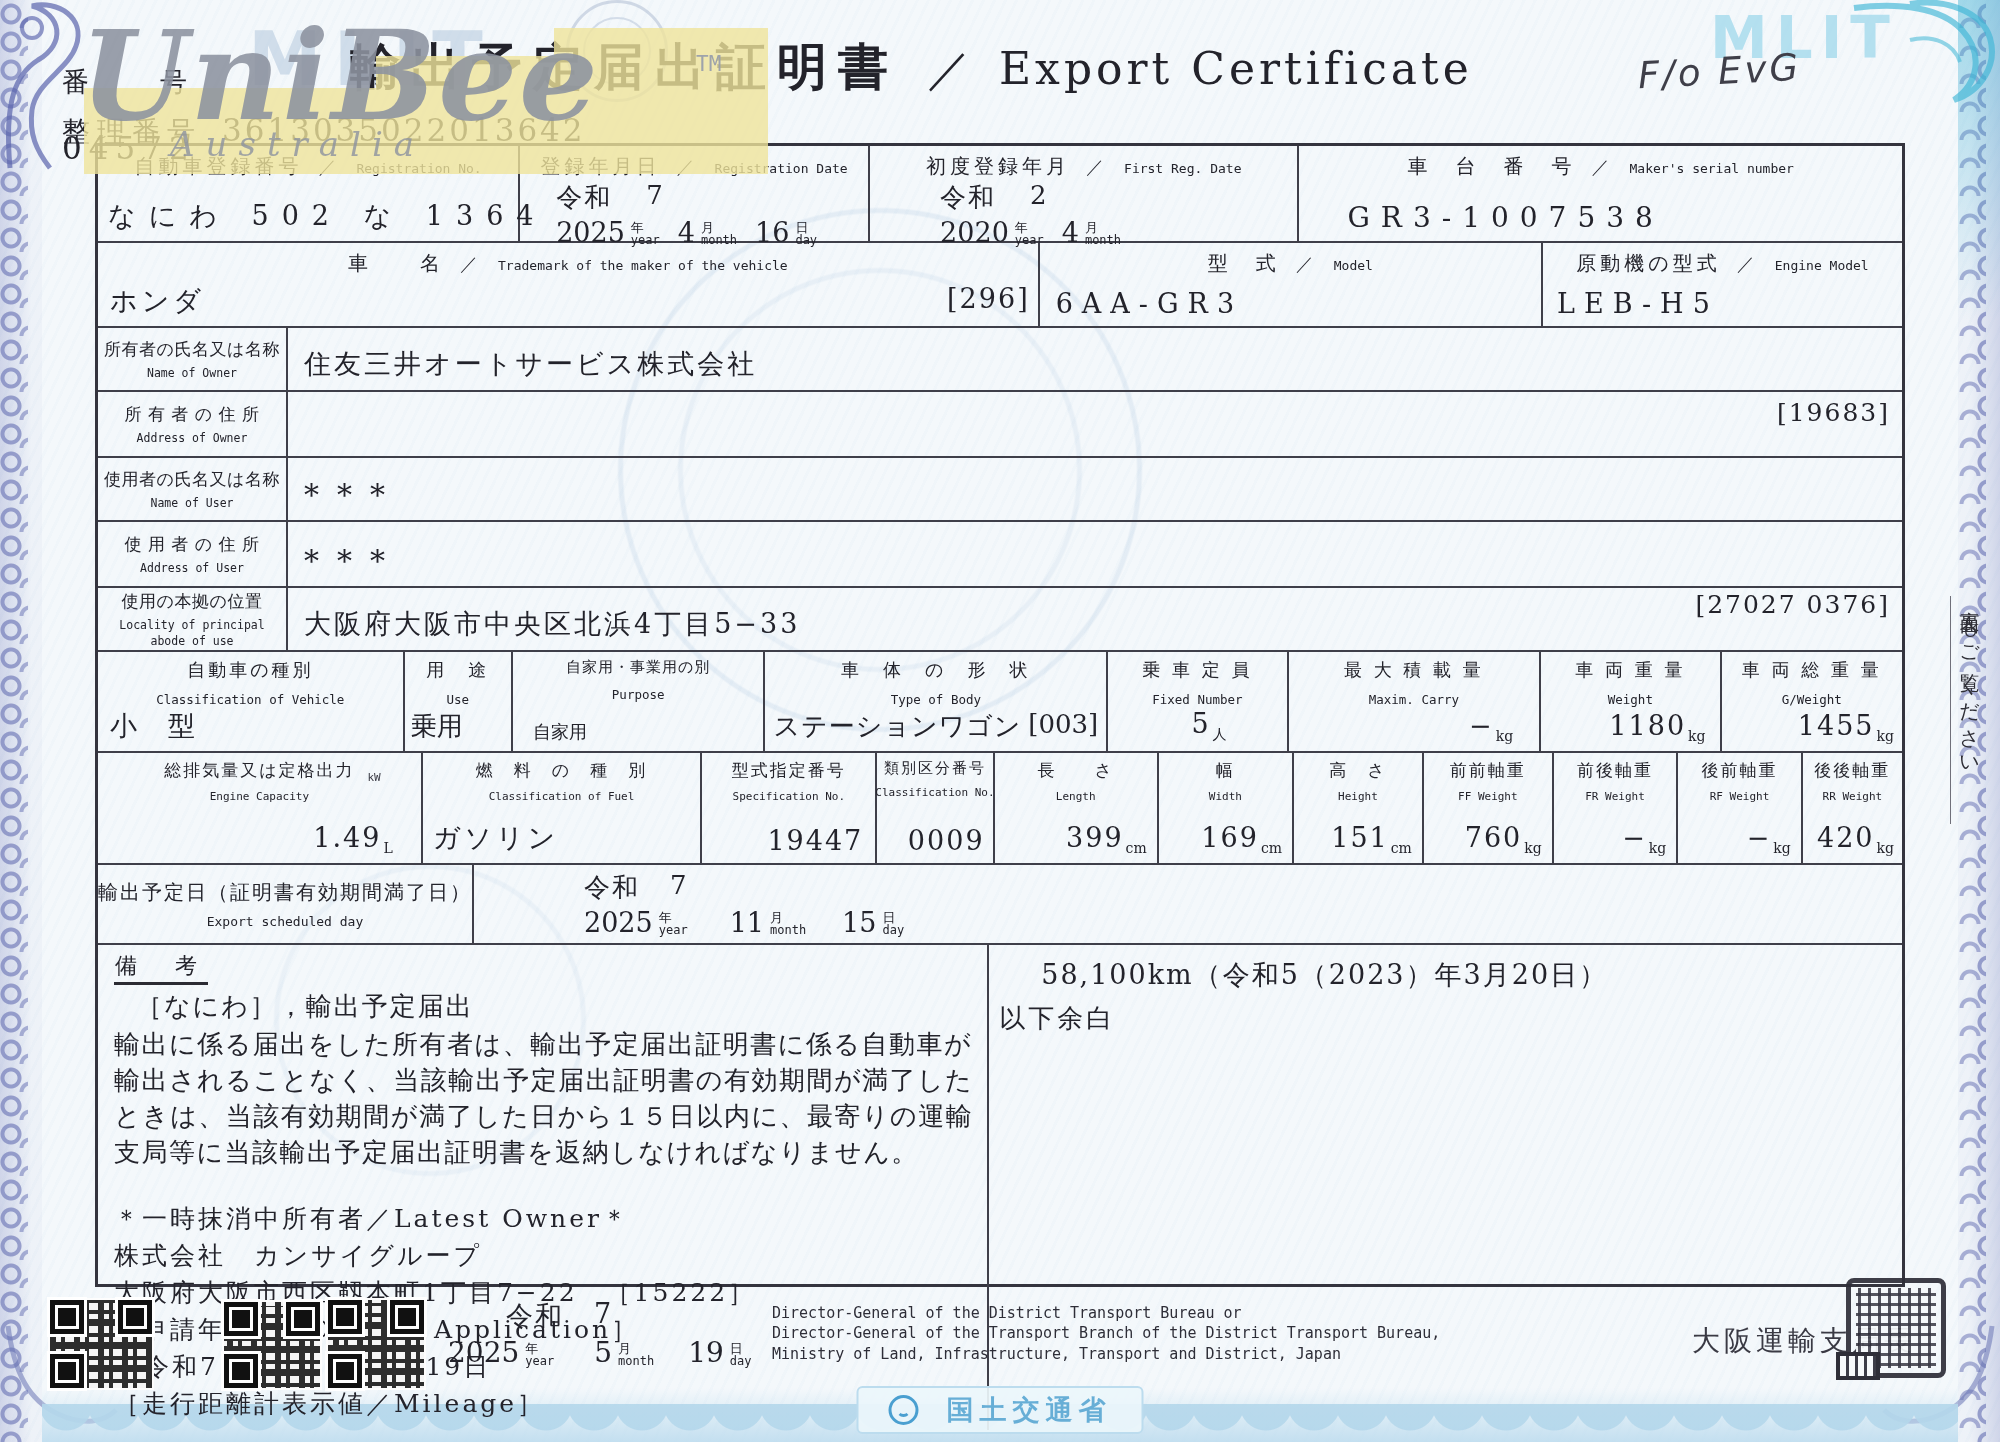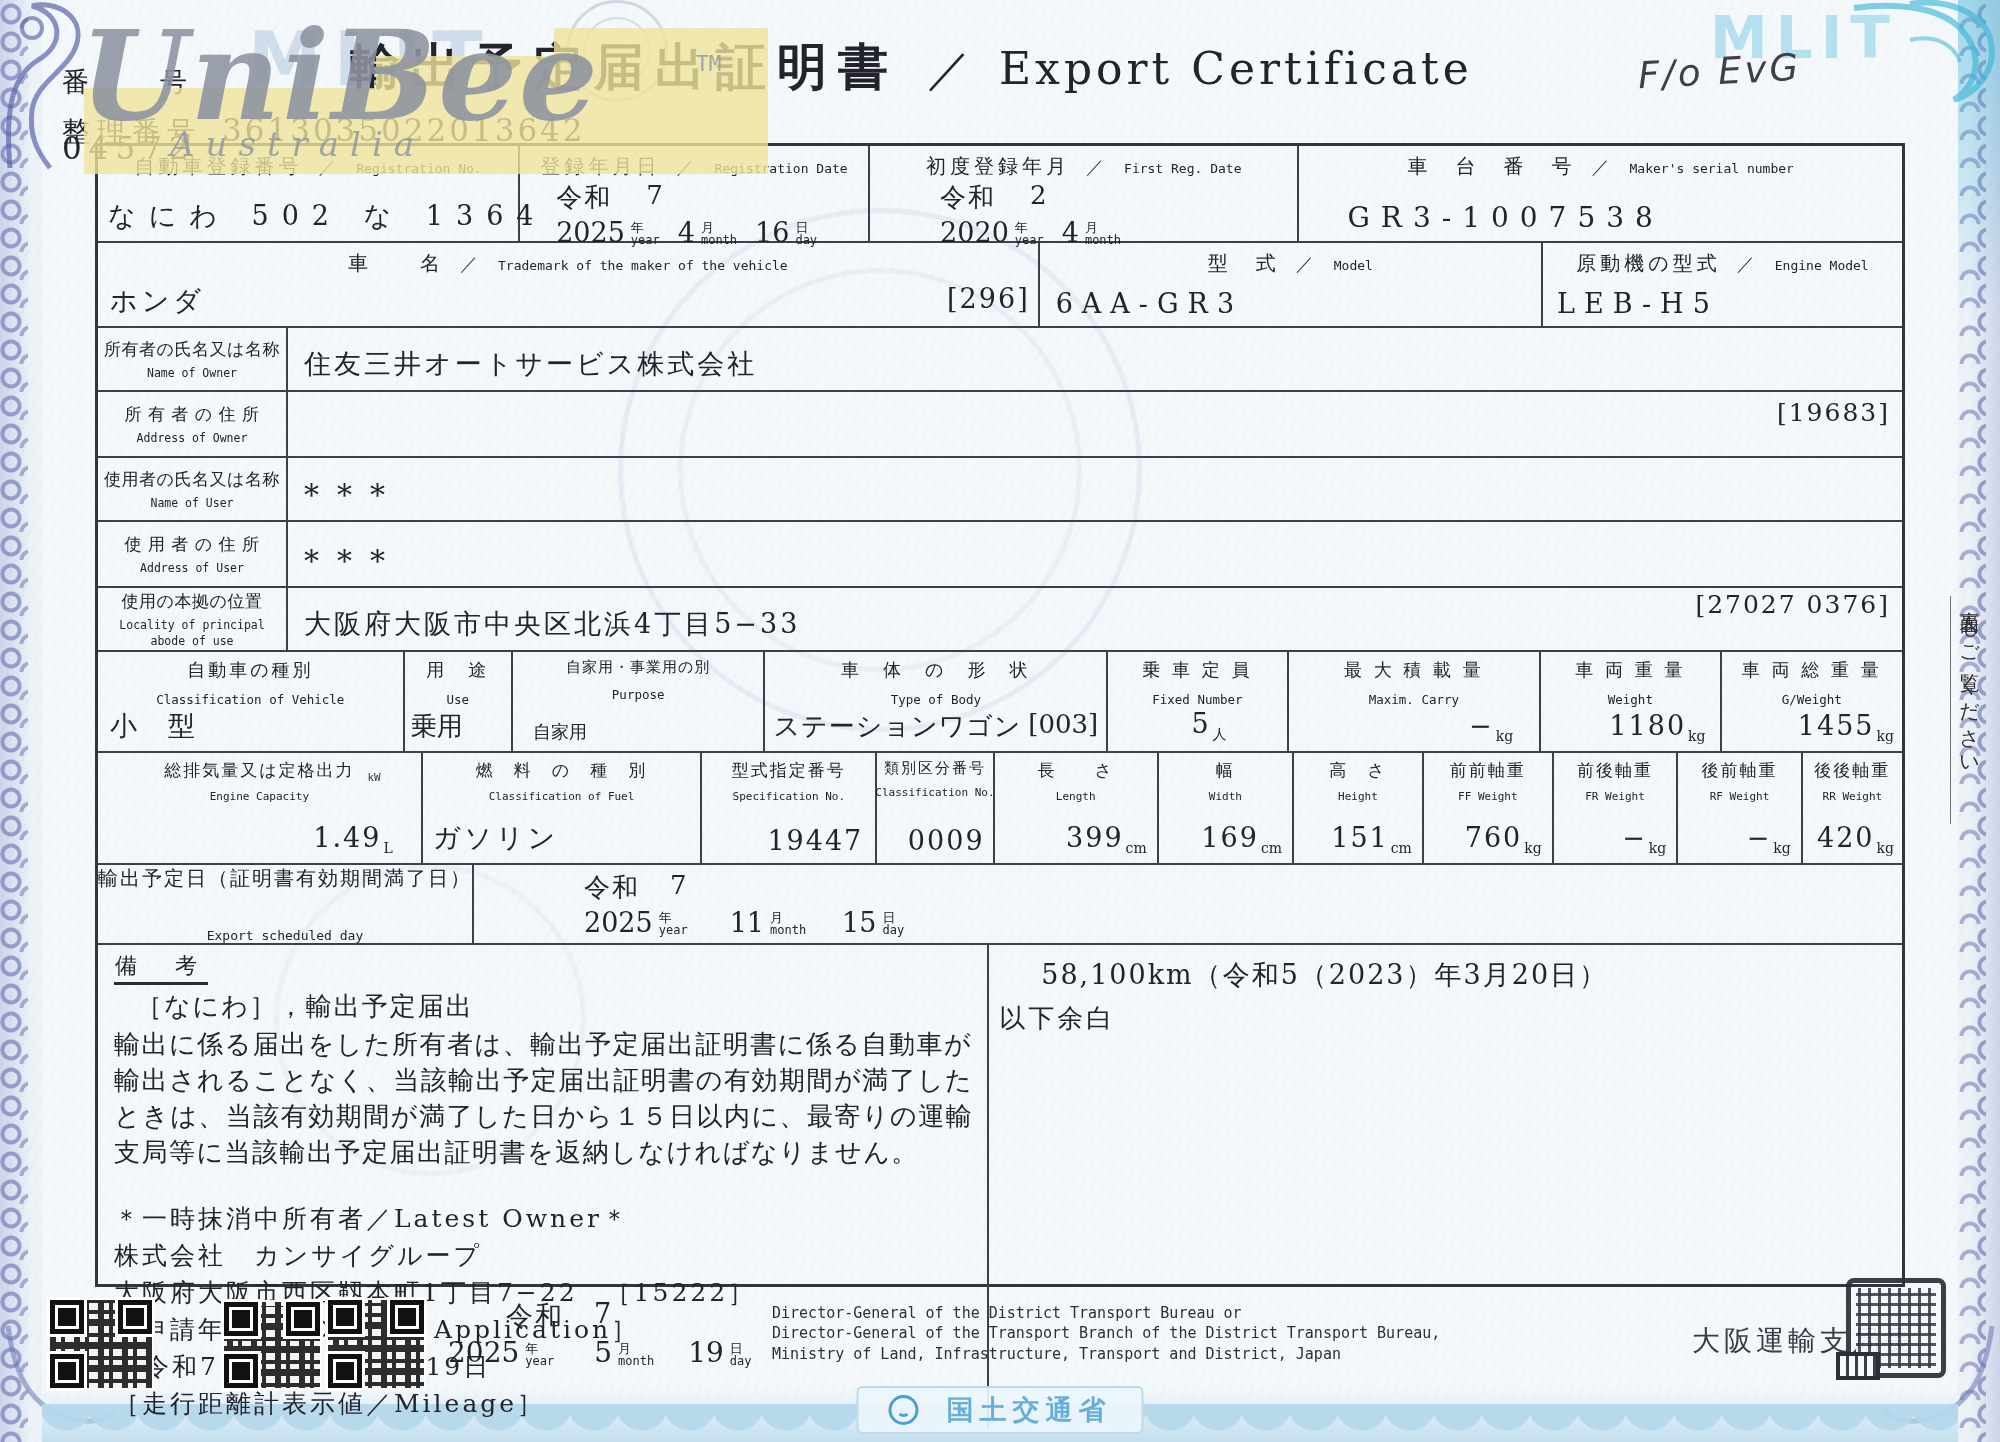--- a/index.html
+++ b/index.html
@@ -98,21 +98,21 @@
   .olabel .oen{font-family:"DejaVu Sans Mono","Liberation Mono",monospace;font-size:11.5px;text-align:center;line-height:1.3;}
   .oval{flex:1;display:flex;align-items:flex-end;padding:2px 12px 8px 16px;font-size:27px;
         letter-spacing:3px;position:relative;white-space:nowrap;}
   .ocode{position:absolute;right:12px;top:6px;font-size:25px;letter-spacing:2px;}
   .stars{font-size:30px;letter-spacing:18px;}
 
   .supkw{position:absolute;right:40px;top:18px;font-size:11px;color:#3a3a44;}
 
   
   .r10-label{flex-basis:36%;flex:none;border-right:2px solid #3f3f49;box-sizing:border-box;
-             display:flex;flex-direction:column;align-items:center;justify-content:space-between;gap:8px;}
+             display:flex;flex-direction:column;align-items:center;justify-content:center;gap:8px;}
   .r10-label .h-jp{font-size:20px;letter-spacing:2px;}
   .r10-label .h-en{font-family:"DejaVu Sans Mono","Liberation Mono",monospace;font-size:13px;}
   .r10-val{flex:1;display:flex;flex-direction:column;justify-content:center;padding-left:110px;}
 
   
   .bk-left{flex-basis:50.4%;flex:none;border-right:2px solid #3f3f49;box-sizing:border-box;
            padding:6px 14px 8px 16px;}
   .bk-label{display:inline-block;border-bottom:3px solid #2b2b33;font-size:22px;letter-spacing:8px;padding:0 3px 1px 1px;}
   .bk-tag{font-size:26px;margin:4px 0 2px 22px;letter-spacing:2px;}
   .bk-para p{margin:0;font-size:26px;line-height:36px;letter-spacing:1.5px;white-space:nowrap;}

